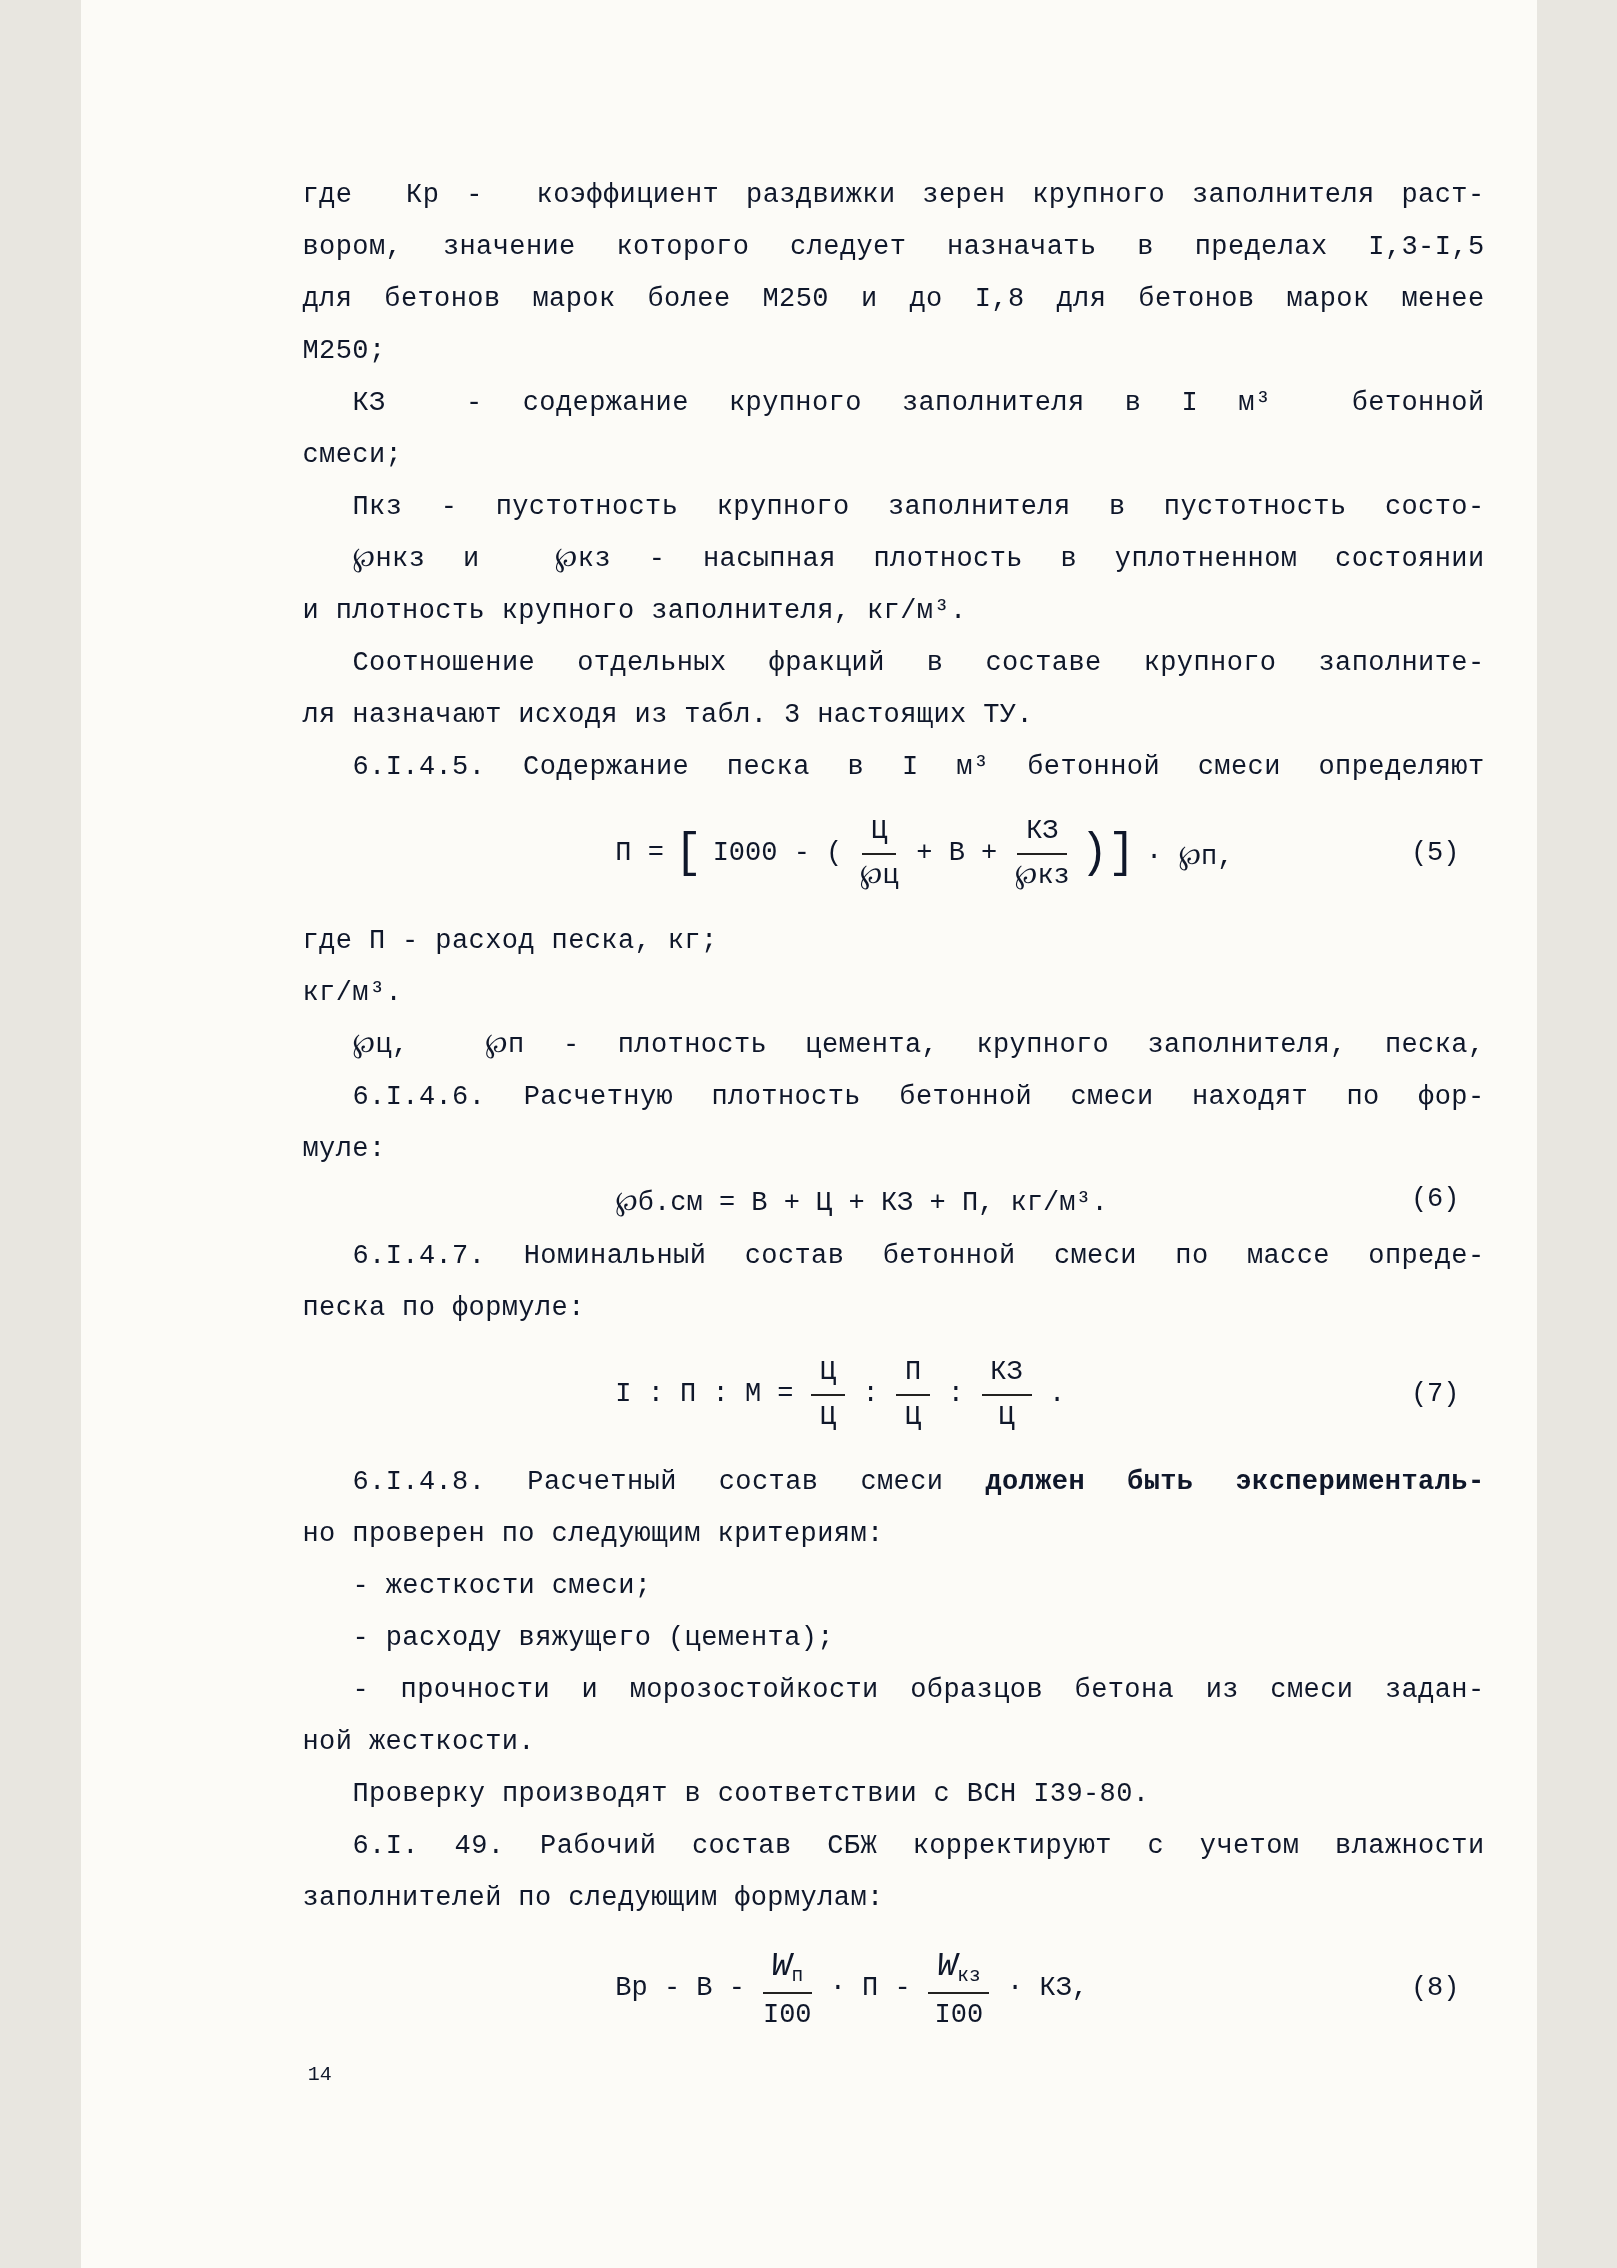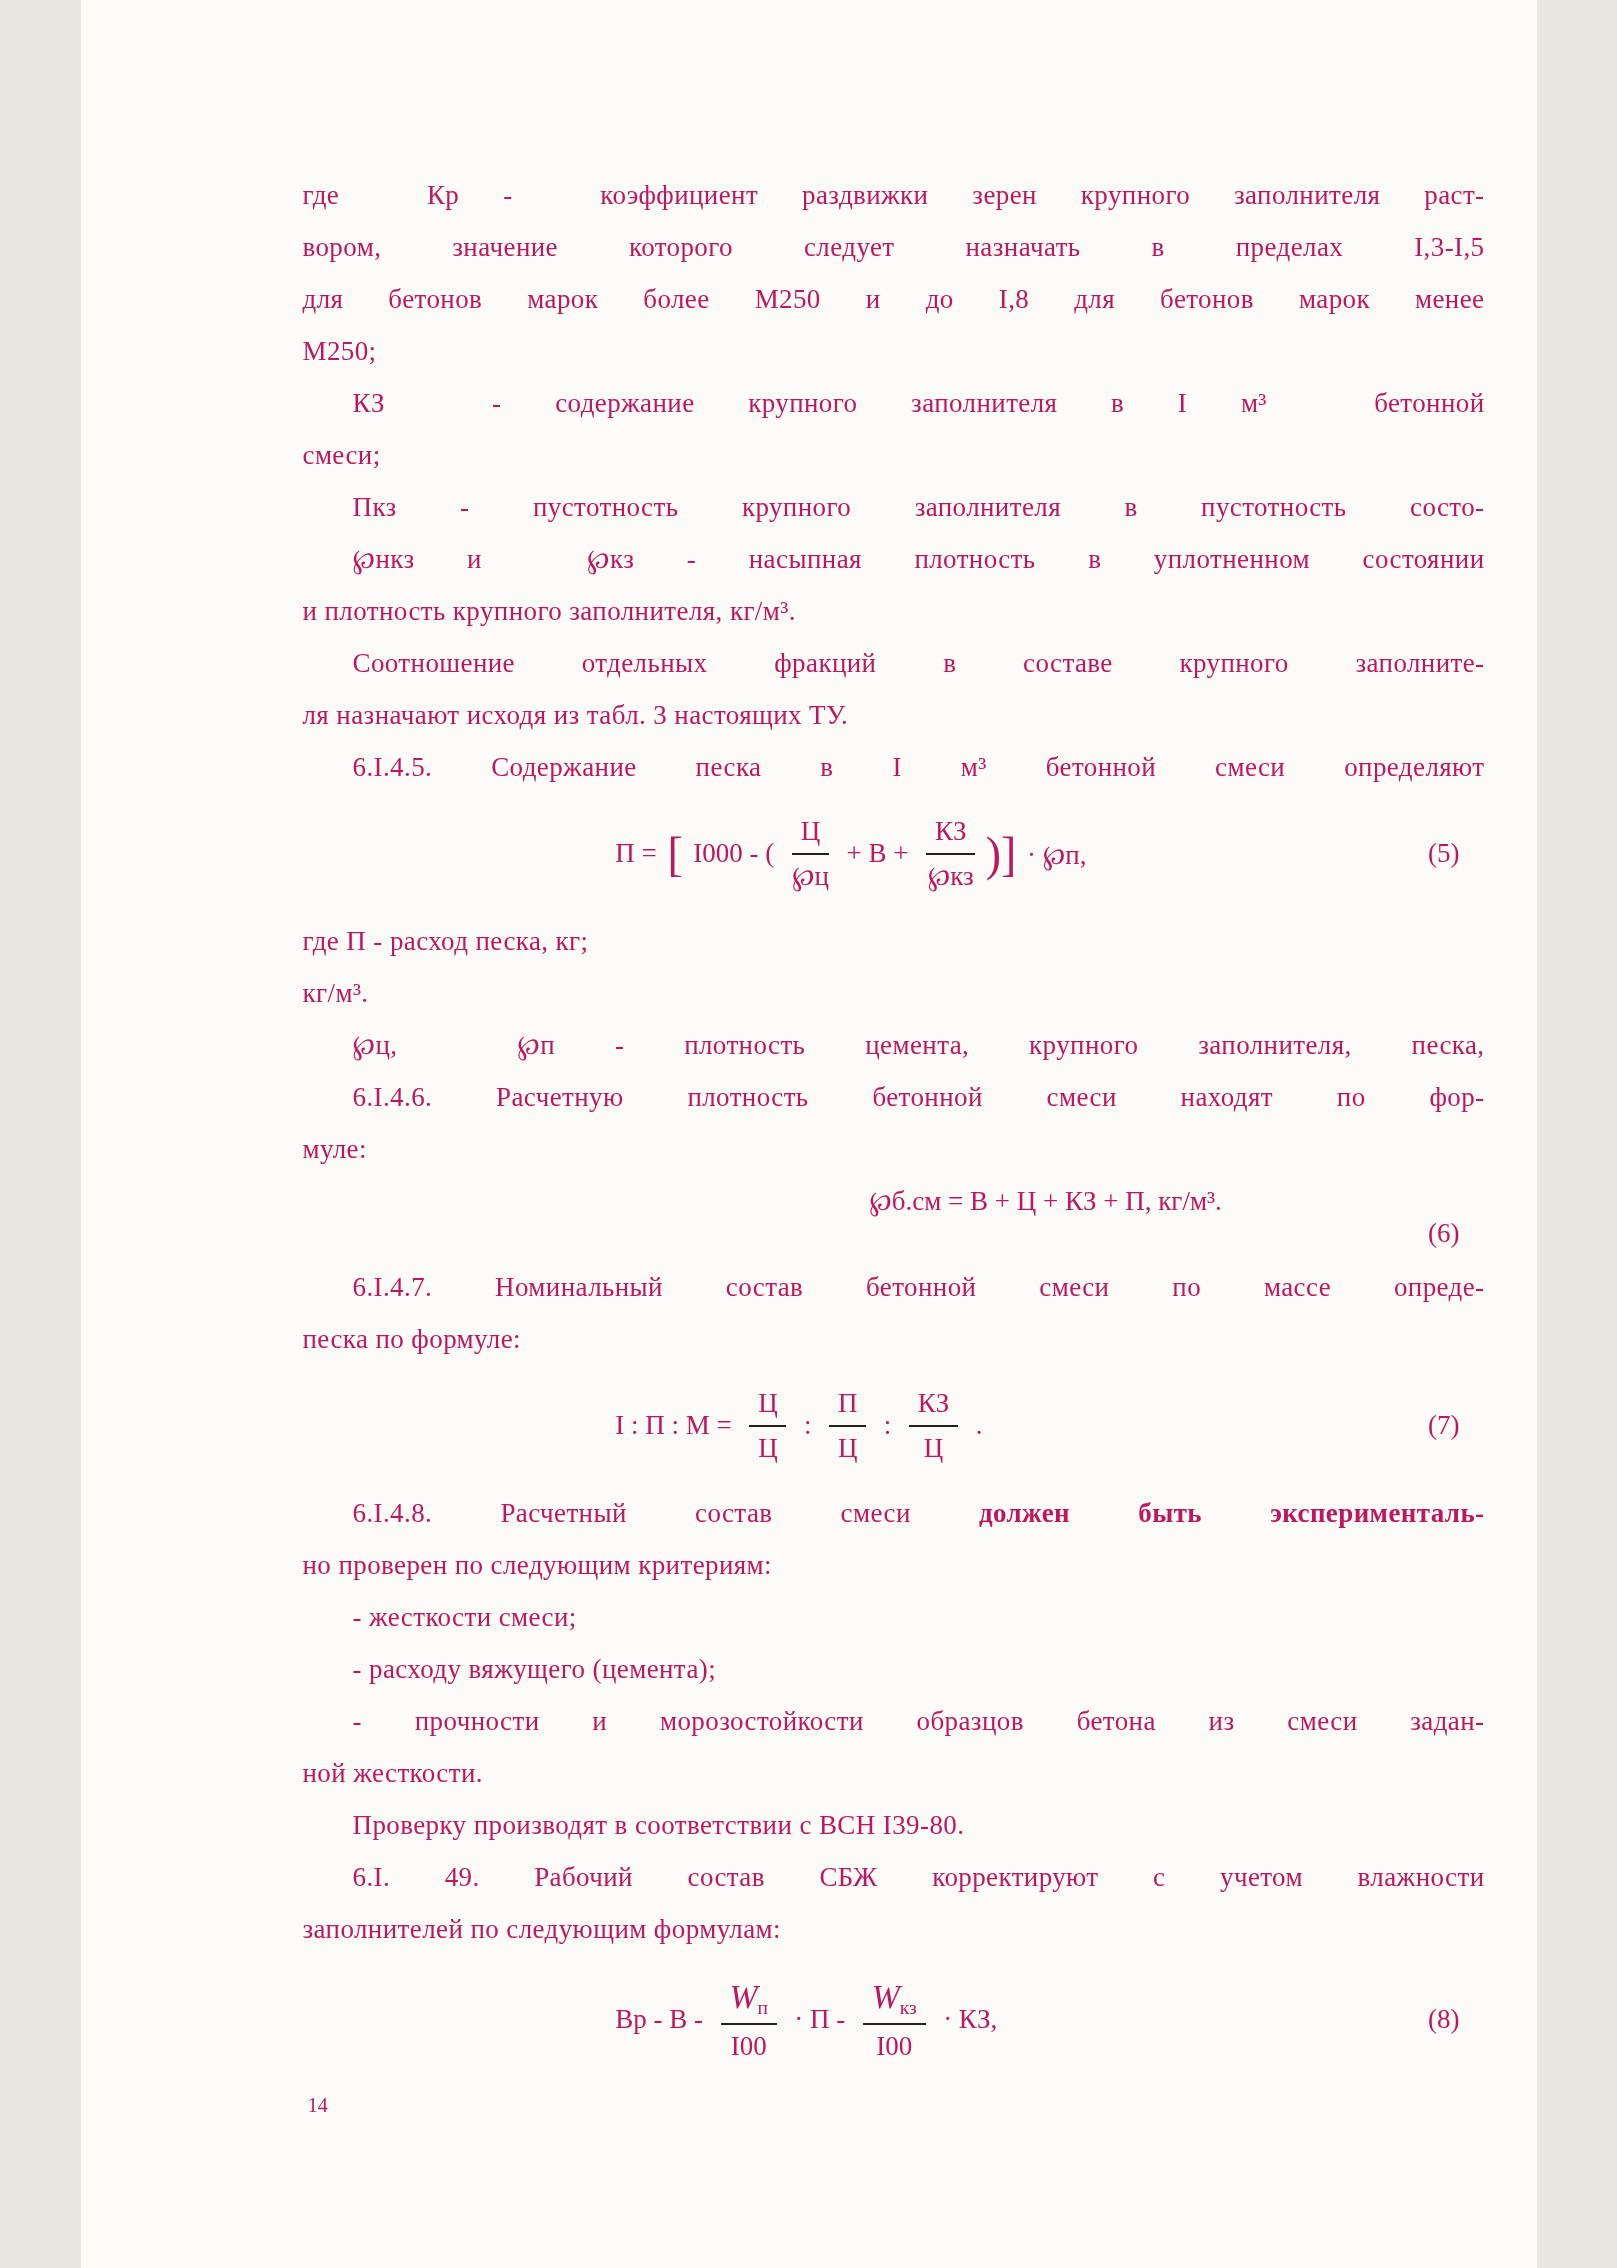--- a/index.html
+++ b/index.html
@@ -2,22 +2,22 @@
 <html style="font-size:14px"><head>
 <meta charset="utf-8">
 <style>
   * { margin:0; padding:0; box-sizing:border-box; }
   html,body { background:#e8e6e0; }
   .page {
     position:relative;
     width:1456px; height:2268px;
     margin:0 auto;
     background:#fcfbf7;
-    color:#be185d;
-    font-family:Liberation Serif, serif;
+    color:#0f172a;
+    font-family:Liberation Mono, monospace;
     font-size:27px;
     overflow:hidden;
   }
   .content {
     position:absolute;
     left:222px; top:169px;
     width:1182px;
   }
   .line {
     line-height:52px;
@@ -26,21 +26,21 @@
   }
   .line.indent { padding-left:50px; }
   .line.just { text-align:justify; text-align-last:justify; }
   .bold { font-weight:bold; }
 
   .formula-row {
     display:flex;
     align-items:center;
     margin:21px 0 23px 0;
   }
-  .formula-row.m-sm { margin:5.3px 0 12.4px 0;flex-direction:column; }
+  .formula-row.m-sm { margin:5.3px 0 12.4px 0; }
   .f-body {
     display:inline-flex;
     align-items:center;
     margin-left:304px;
     white-space:nowrap;
   }
   .f-number { margin-left:auto; padding-right:25px; }
   .f-txt { margin:0 8.8px; }
   .bracket {
     font-size:1.7em;

